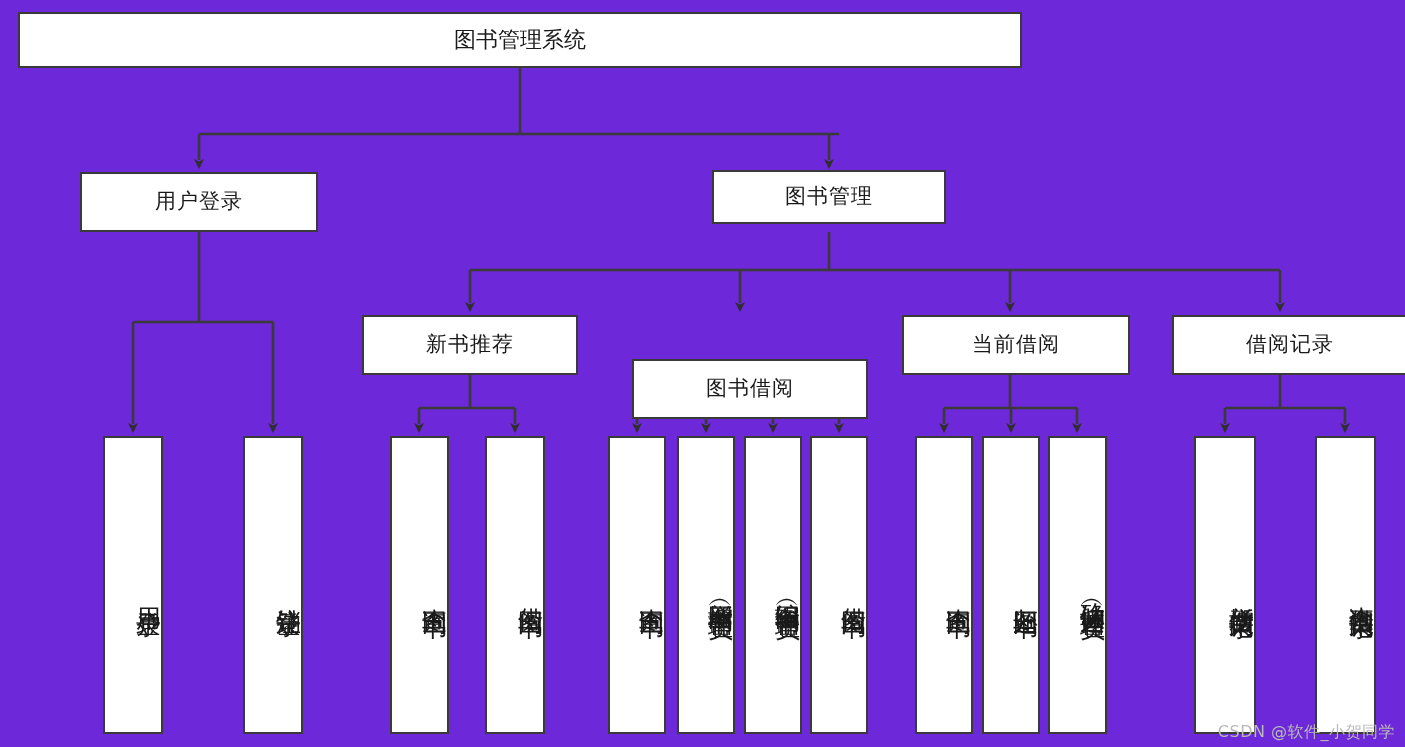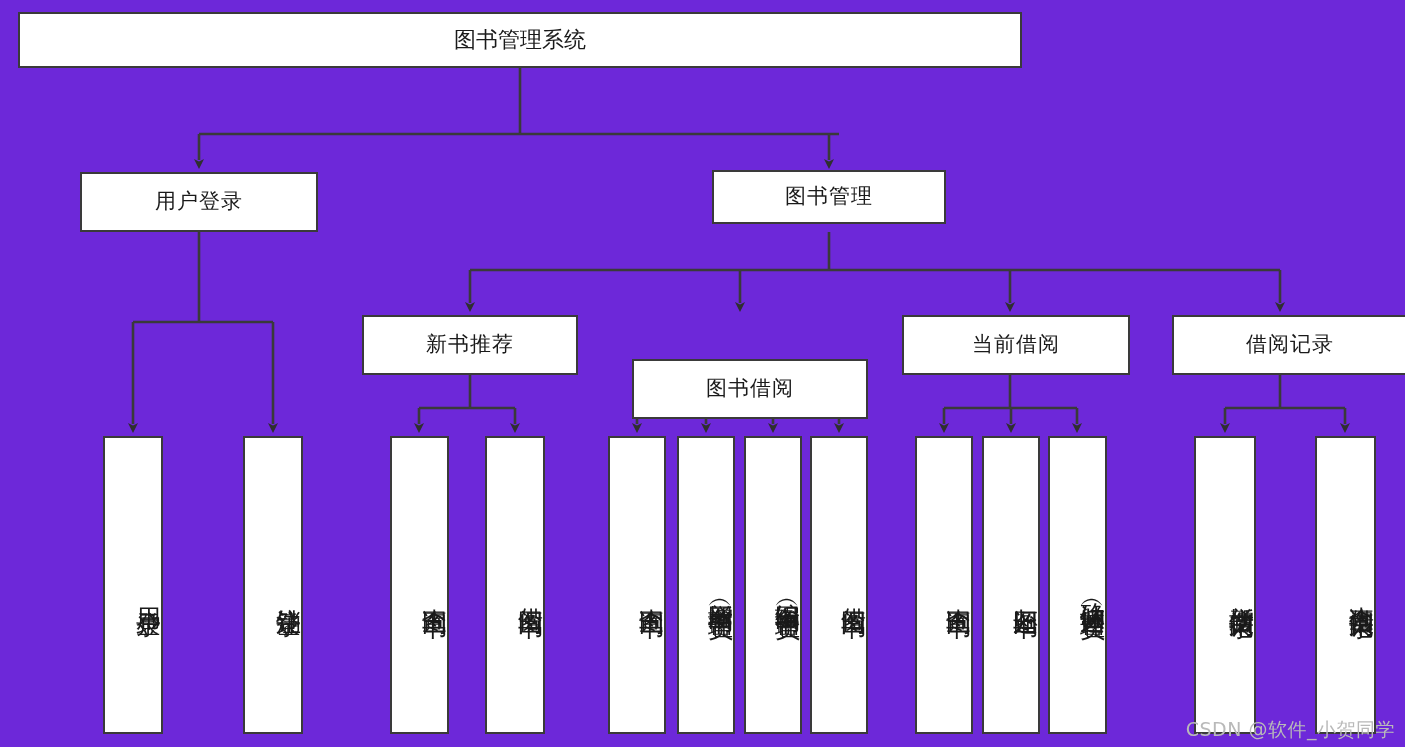--- a/index.html
+++ b/index.html
@@ -54,21 +54,21 @@
     writing-mode: vertical-rl;
     text-orientation: upright;
     line-height: 1.05;
     letter-spacing: 2px;
     white-space: nowrap;
   }
   .watermark {
     position: absolute;
     right: 10px;
     bottom: 4px;
-    font-size: 19px;
+    font-size: 16px;
     color: #b9b9b9;
     letter-spacing: 0.5px;
     white-space: nowrap;
   }
 </style>
 </head>
 <body>
 
 <div id="canvas">
 

